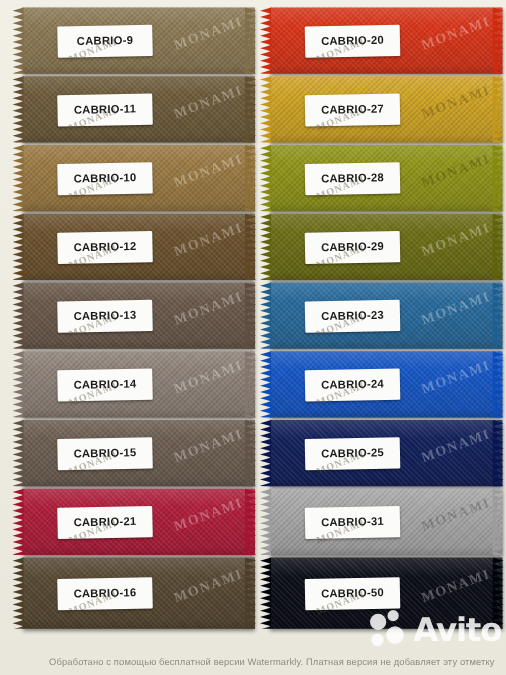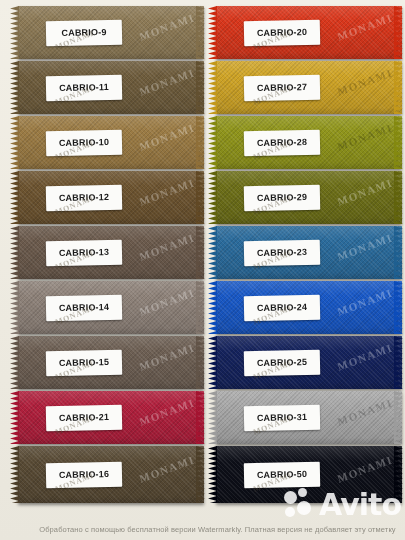--- a/index.html
+++ b/index.html
@@ -122,21 +122,21 @@
   }
   .avito-dots{
     position:relative;width:34px;height:34px;margin-right:1px;
   }
   .avito-dots i{position:absolute;border-radius:50%;display:block;}
   .d1{width:13px;height:13px;left:0;top:3px;background:rgba(255,255,255,.93);}
   .d2{width:9px;height:9px;left:14px;top:0px;background:rgba(255,255,255,.93);}
   .d3{width:10px;height:10px;left:1px;top:19px;background:rgba(255,255,255,.93);}
   .d4{width:14px;height:14px;left:13px;top:13px;background:rgba(255,255,255,.93);}
   .avito-word{
-    font-size:30px;line-height:30px;
+    font-size:26px;line-height:30px;
     font-weight:700;
     color:rgba(255,255,255,.93);
     font-family:"DejaVu Sans", sans-serif;
     letter-spacing:-1px;
   }
 </style>
 </head>
 <body>
 
 <div id="board">

